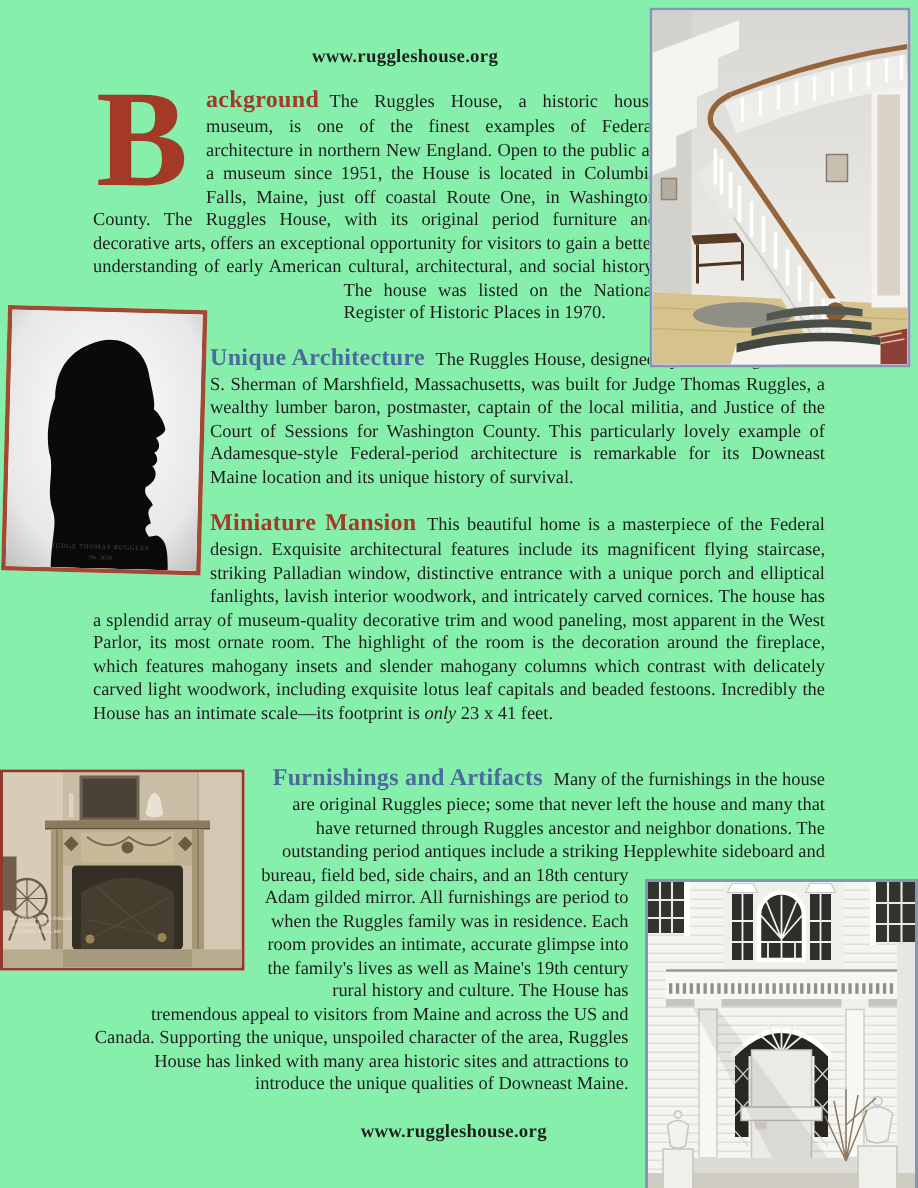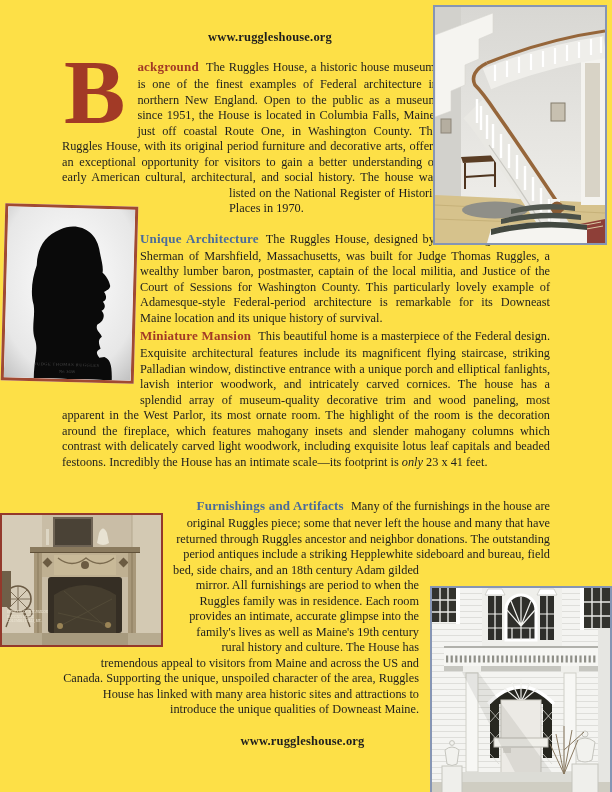--- a/index.html
+++ b/index.html
@@ -1,32 +1,32 @@
 <!DOCTYPE html>
 <html><head>
 <meta charset="utf-8">
 <style>
   html,body{margin:0;padding:0;background:#9a9a9a;}
   .page{
-    position:relative;width:612px;height:792px;margin:0 auto;background:#fde047;
+    position:relative;width:612px;height:792px;margin:0 auto;background:#86efac;
     overflow:hidden;box-sizing:border-box;padding:0 62px;
     font-family:"Liberation Serif","DejaVu Serif",serif;color:#1e1e1e;
   }
   
   .hdr{margin:30px 0 12px 0;width:416px;text-align:center;font-weight:bold;font-size:12.5px;letter-spacing:.2px;}
   p.body{font-size:12.3px;line-height:15.5px;margin:0;text-align:justify;}
   #bg-par{margin-top:8px;margin-right:112px;}
   #ua-par{margin-top:12px;}
-  #mm-par{}
+  #mm-par{margin-top:13px;}
   #fa-par{margin-top:26px;text-align:right;}
   .dropcap{
     float:left;font-weight:bold;color:#A23A26;font-size:92px;line-height:64px;height:64px;
     margin:3px 12px 0 2px;
   }
-  .h{font-weight:bold;font-size:13px;line-height:20px;letter-spacing:.2px;margin-right:7px;white-space:nowrap;}
+  .h{font-weight:bold;font-size:16px;line-height:20px;letter-spacing:.2px;margin-right:7px;white-space:nowrap;}
   .h.red{color:#A23A26;}
   .h.blue{color:#4A6B9B;}
   .footer{margin-top:16px;padding-left:124px;text-align:center;font-weight:bold;font-size:12.5px;letter-spacing:.2px;}
   
   .sp{pointer-events:none;}
   .sp1{float:left;clear:left;width:222px;height:36px;margin-left:-59px;margin-right:4px;}
   .sp2{float:left;clear:left;width:133px;height:165px;margin-left:-59px;margin-right:4px;}
   .spfire{float:left;clear:left;width:163px;height:152px;margin-left:-62px;margin-right:8px;}
   .sphouse{float:right;clear:right;width:187px;height:200px;margin-right:-62px;margin-left:6px;}
   

